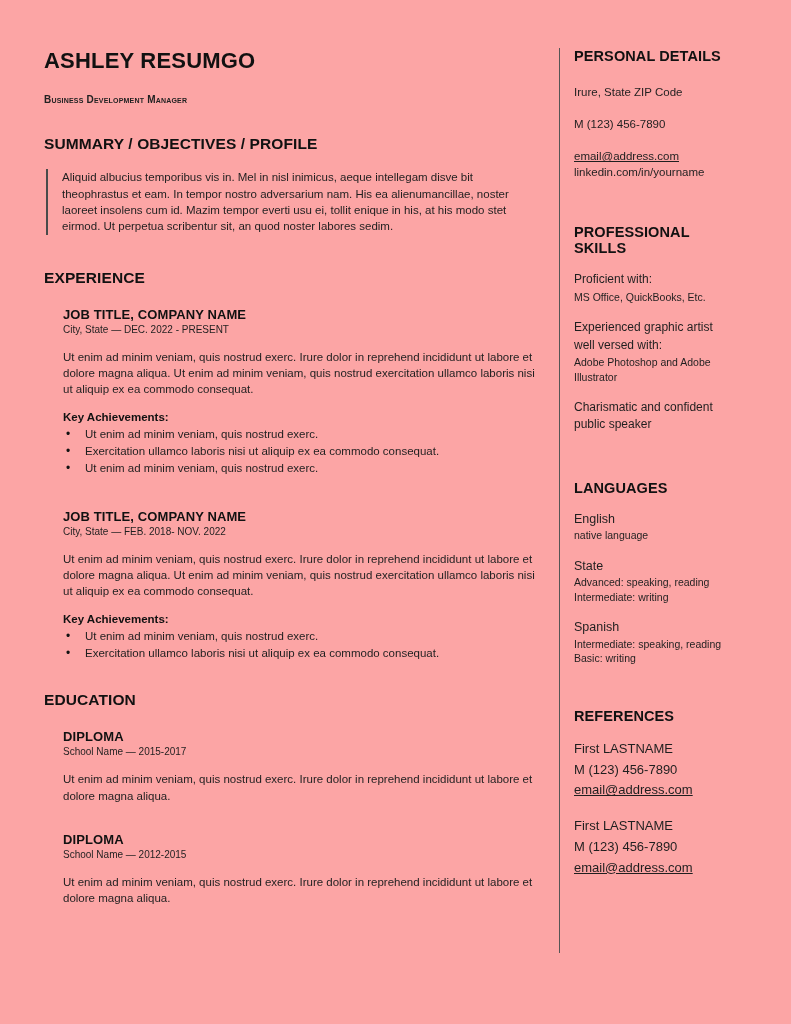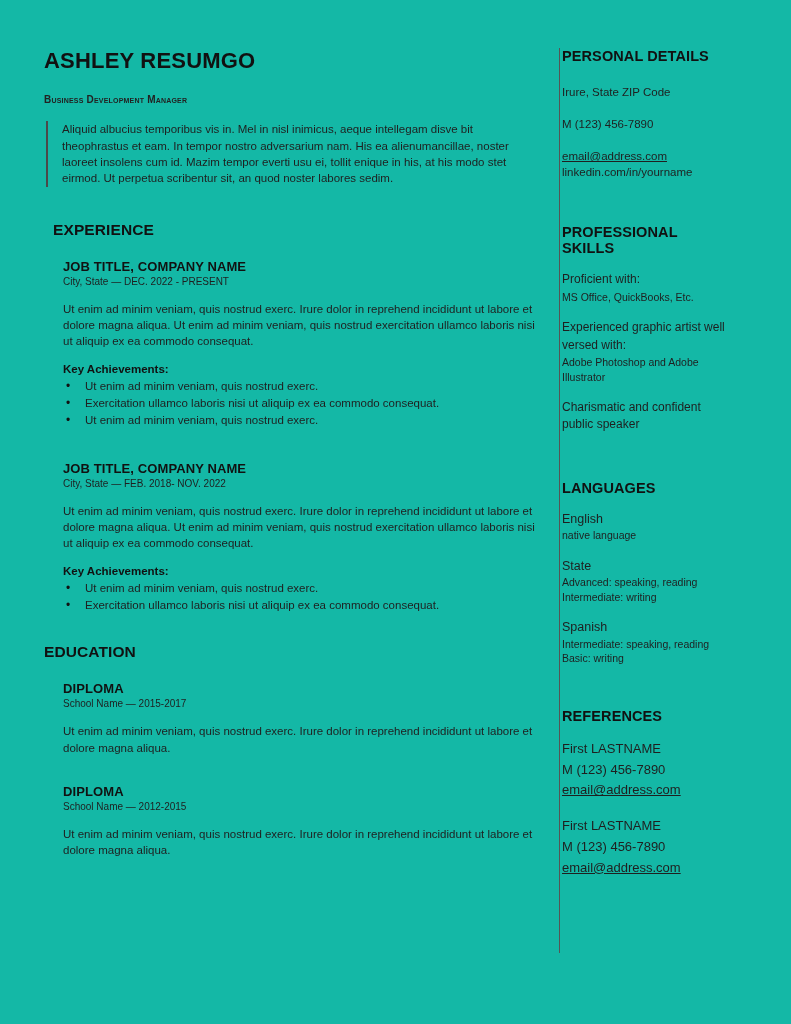--- a/index.html
+++ b/index.html
@@ -1,21 +1,21 @@
 <!DOCTYPE html>
 <html><head>
 <meta charset="utf-8">
 <style>
   * { box-sizing: border-box; }
   html, body { margin: 0; padding: 0; background: #ffffff; }
   .page {
     position: relative;
     width: 791px; height: 1024px;
     margin: 0 auto;
-    background: #14b8a6;
+    background: #fca5a5;
     font-family: "Liberation Sans", sans-serif;
     color: #1f1f1f;
     display: flex;
     padding: 48px 0 0 44px;
     overflow: hidden;
   }
   .main { flex: 0 0 491px; width: 491px; }
 
   h1 {
     margin: 0; font-size: 22px; line-height: 1.2;
@@ -29,21 +29,21 @@
     margin: 0; font-size: 15.5px; font-weight: 700; color: #111;
     letter-spacing: 0.1px;
   }
   .summary-h { margin-top: 30px; }
   .summary-text {
     margin: 16px 0 0 2px;
     border-left: 2px solid #4a4a4a;
     padding-left: 14px;
     font-size: 11.5px; line-height: 1.42; color: #1f1f1f;
   }
-  .experience-h { margin-top: 34px; margin-left: 9px; }
+  .experience-h { margin-top: 34px; }
   .education-h { margin-top: 30px; }
 
   .job, .edu { margin-left: 19px; margin-top: 20px; }
   .job.second { margin-top: 32px; }
   .edu.second { margin-top: 28px; }
   h3 { margin: 0; font-size: 13px; font-weight: 700; color: #111; letter-spacing: 0.1px; }
   .meta { margin-top: 2px; font-size: 10px; color: #1f1f1f; }
   .desc { margin: 14px 0 0 0; font-size: 11.5px; line-height: 1.42; }
   .ach-label { margin-top: 13px; font-size: 11.5px; font-weight: 700; color: #111; }
   ul.ach-list { margin: 3px 0 0 0; padding: 0; list-style: none; }
@@ -53,21 +53,21 @@
   }
   ul.ach-list li::before {
     content: "\2022"; position: absolute; left: 3px; top: 0;
     font-size: 12px; color: #111;
   }
 
   .sidebar {
     margin-left: 24px;
     width: 166px; flex: 0 0 166px;
     border-left: 1px solid #555;
-    padding-left: 2px;
+    padding-left: 14px;
     height: 905px;
   }
   .sidebar h2 { font-size: 14.5px; }
   .sb-text { font-size: 11.5px; color: #1f1f1f; line-height: 1.4; }
   .sb-small { font-size: 10.5px; color: #1f1f1f; line-height: 1.38; }
   .pd-line { margin-top: 16px; }
   .pd-first { margin-top: 20px; }
   .pd-links { margin-top: 16px; }
   .link-underline { text-decoration: underline; }
   .sb-skills { margin-top: 44px; }
@@ -86,20 +86,21 @@
 <div class="page">
 
   <main class="main">
 
     <header>
       <h1>ASHLEY RESUMGO</h1>
       <div class="subtitle">Business Development Manager</div>
     </header>
 
     <section>
+      <h2 class="summary-h">SUMMARY / OBJECTIVES / PROFILE</h2>
       <p class="summary-text">Aliquid albucius temporibus vis in. Mel in nisl inimicus, aeque intellegam disve bit theophrastus et eam. In tempor nostro adversarium nam. His ea alienumancillae, noster laoreet insolens cum id. Mazim tempor everti usu ei, tollit enique in his, at his modo stet eirmod. Ut perpetua scribentur sit, an quod noster labores sedim.</p>
     </section>
 
     <section>
       <h2 class="experience-h">EXPERIENCE</h2>
 
       <article class="job">
         <h3>JOB TITLE, COMPANY NAME</h3>
         <div class="meta">City, State — DEC. 2022 - PRESENT</div>
         <p class="desc">Ut enim ad minim veniam, quis nostrud exerc. Irure dolor in reprehend incididunt ut labore et dolore magna aliqua. Ut enim ad minim veniam, quis nostrud exercitation ullamco laboris nisi ut aliquip ex ea commodo consequat.</p>

